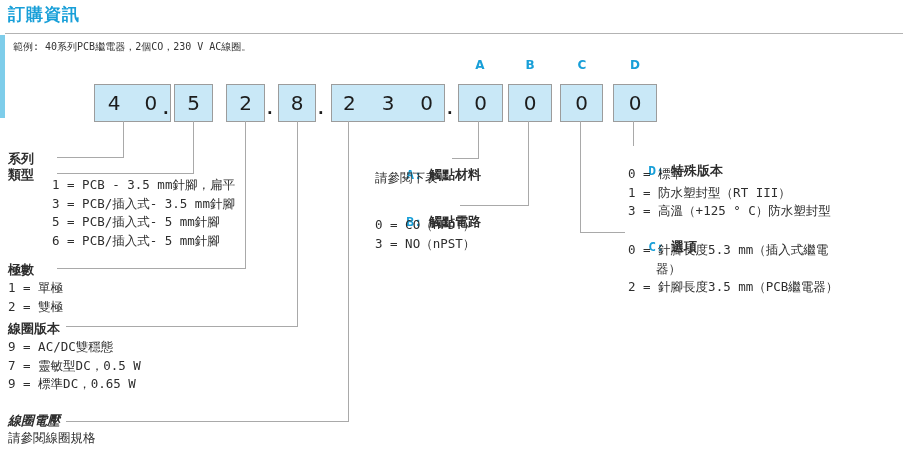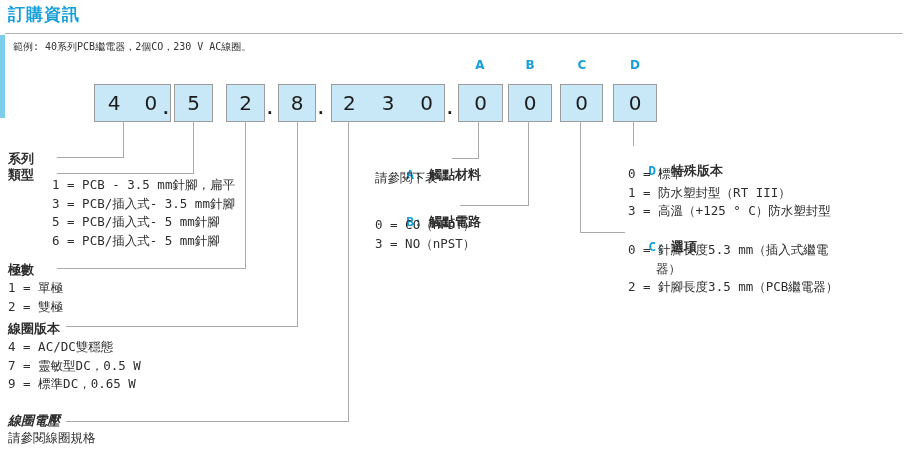--- a/index.html
+++ b/index.html
@@ -105,21 +105,21 @@
   </div>
 
   <div class="seclabel" style="left:8px;top:261px;">極數</div>
   <div class="opts" style="left:8px;top:279px;">
     <div class="opt">1 = 單極</div>
     <div class="opt">2 = 雙極</div>
   </div>
 
   <div class="seclabel" style="left:8px;top:320px;">線圈版本</div>
   <div class="opts" style="left:8px;top:338px;">
-    <div class="opt">4 = AC/DC雙穩態</div>
+    <div class="opt">9 = AC/DC雙穩態</div>
     <div class="opt">7 = 靈敏型DC，0.5 W</div>
     <div class="opt">9 = 標準DC，0.65 W</div>
   </div>
 
   <div class="seclabel" style="left:8px;top:412px;font-style:italic;">線圈電壓</div>
   <div class="note" style="left:8px;top:430px;">請參閱線圈規格</div>
 
   <div class="keyrow" style="left:375px;top:151px;">
     <span class="key">A:</span><span class="lbl">觸點材料</span>
   </div>

